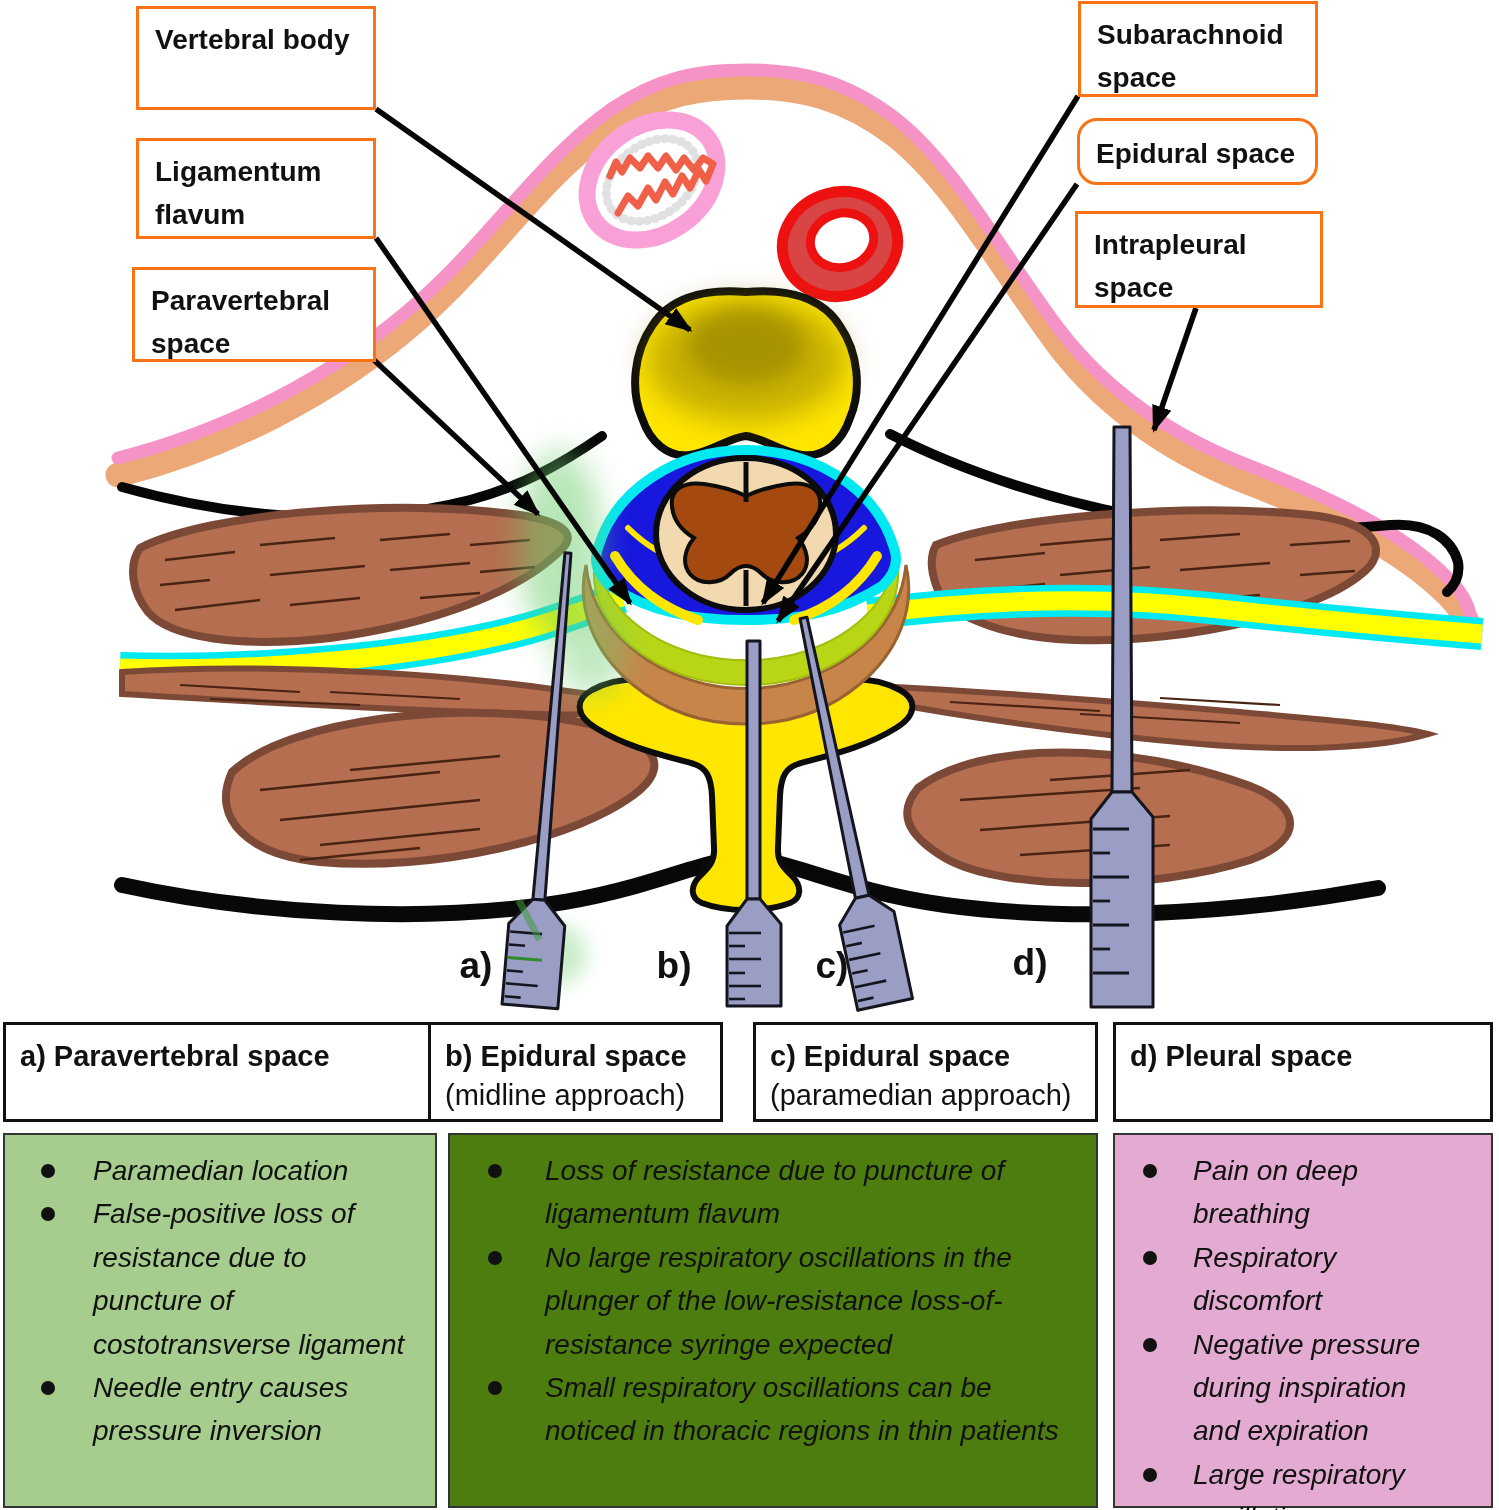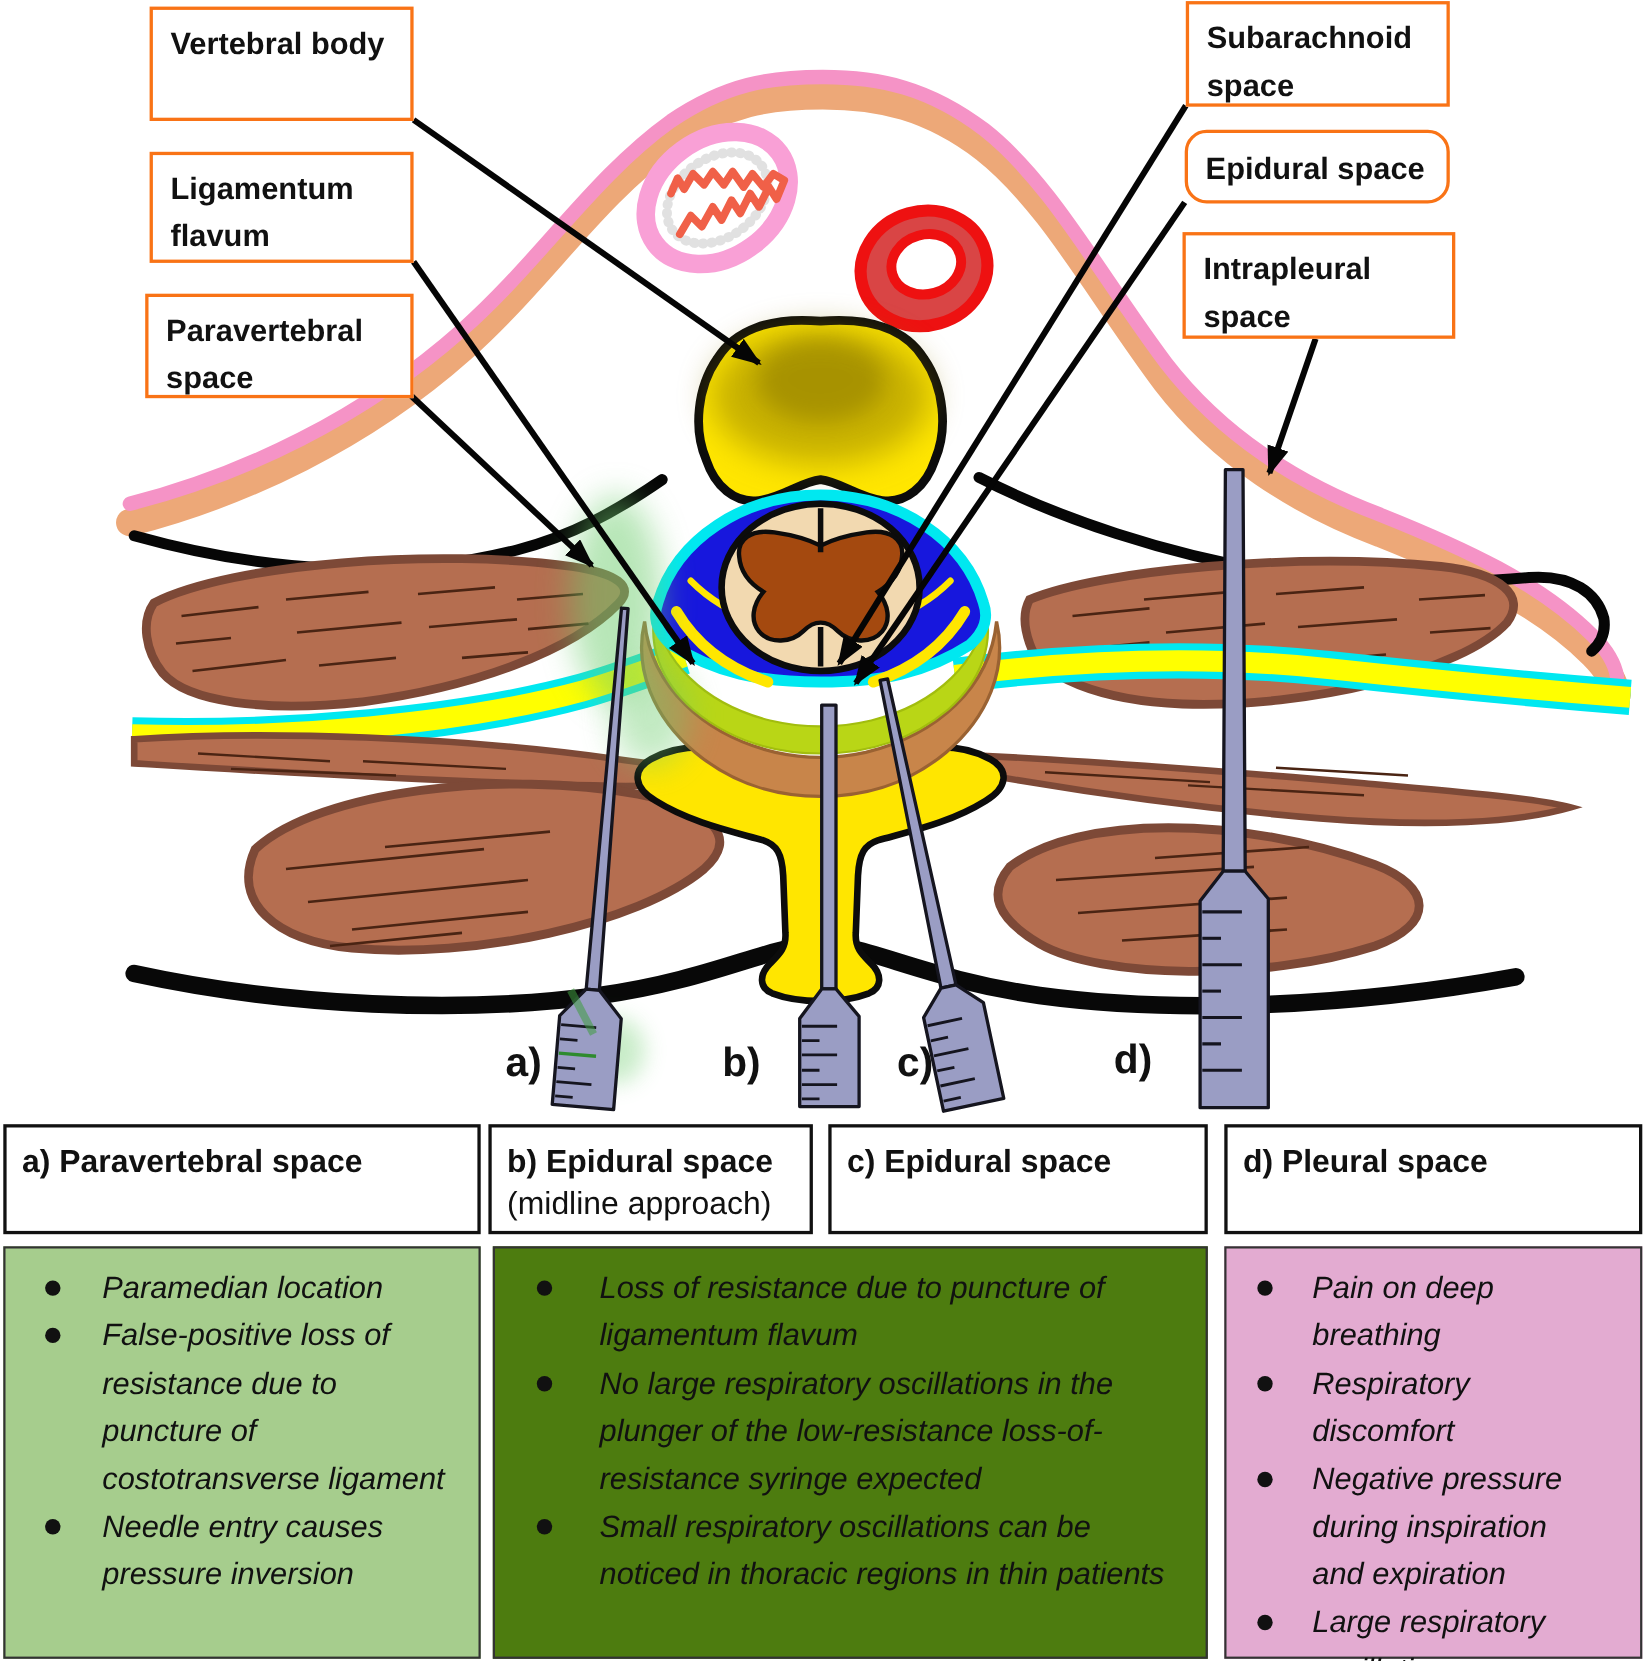--- a/index.html
+++ b/index.html
@@ -212,26 +212,27 @@
   <div class="callout" style="left:136px;top:6px;width:240px;height:104px;">Vertebral body</div>
   <div class="callout" style="left:136px;top:138px;width:240px;height:101px;">Ligamentum flavum</div>
   <div class="callout" style="left:132px;top:267px;width:244px;height:95px;">Paravertebral space</div>
   <div class="callout" style="left:1078px;top:1px;width:240px;height:96px;">Subarachnoid space</div>
   <div class="callout" style="left:1077px;top:118px;width:241px;height:67px;padding-top:11px;border-radius:20px;">Epidural space</div>
   <div class="callout" style="left:1075px;top:211px;width:248px;height:97px;">Intrapleural space</div>
 
   <div class="phead" style="left:3px;top:1022px;width:434px;height:100px;">
     <span class="pt">a) Paravertebral space</span>
   </div>
-  <div class="phead" style="left:444px;top:1022px;width:295px;height:100px;">
+  <div class="phead" style="left:428px;top:1022px;width:295px;height:100px;">
     <span class="pt">b) Epidural space</span><br>
     <span class="pn">(midline approach)</span>
   </div>
   <div class="phead" style="left:753px;top:1022px;width:345px;height:100px;">
     <span class="pt">c) Epidural space</span><br>
+    <span class="pn">(paramedian approach)</span>
   </div>
   <div class="phead" style="left:1113px;top:1022px;width:380px;height:100px;">
     <span class="pt">d) Pleural space</span>
   </div>
 
   <div id="panel-a-body" class="pbody" style="left:3px;top:1133px;width:434px;height:375px;">
     <ul>
       <li><span>Paramedian location</span></li>
       <li><span>False-positive loss of resistance due to puncture of costotransverse ligament</span></li>
       <li><span>Needle entry causes pressure inversion</span></li>

